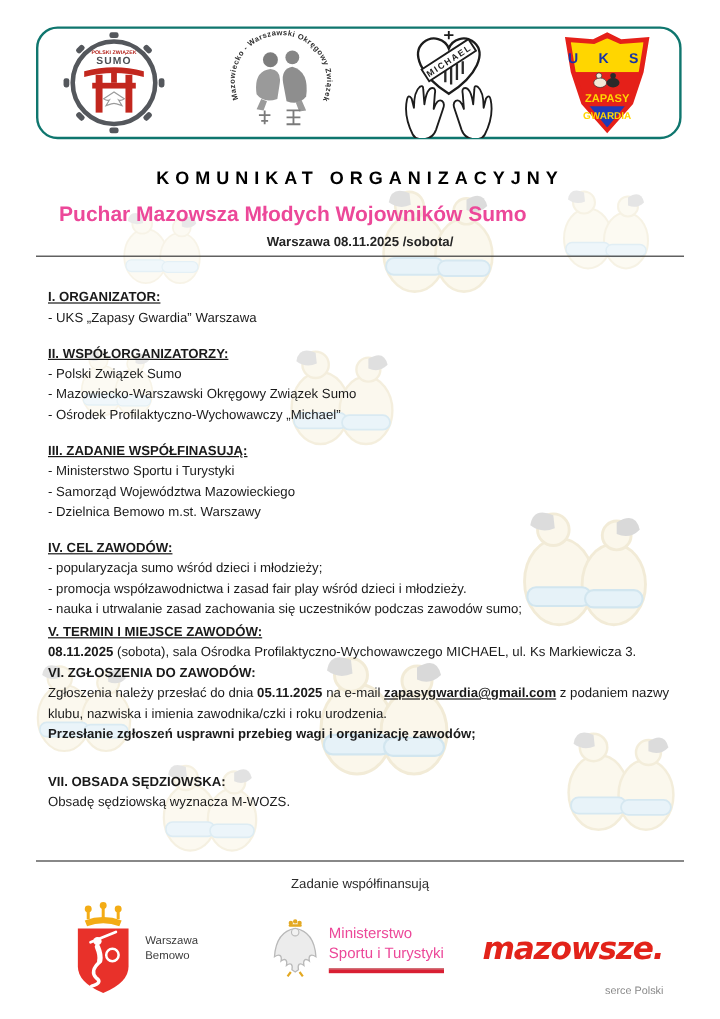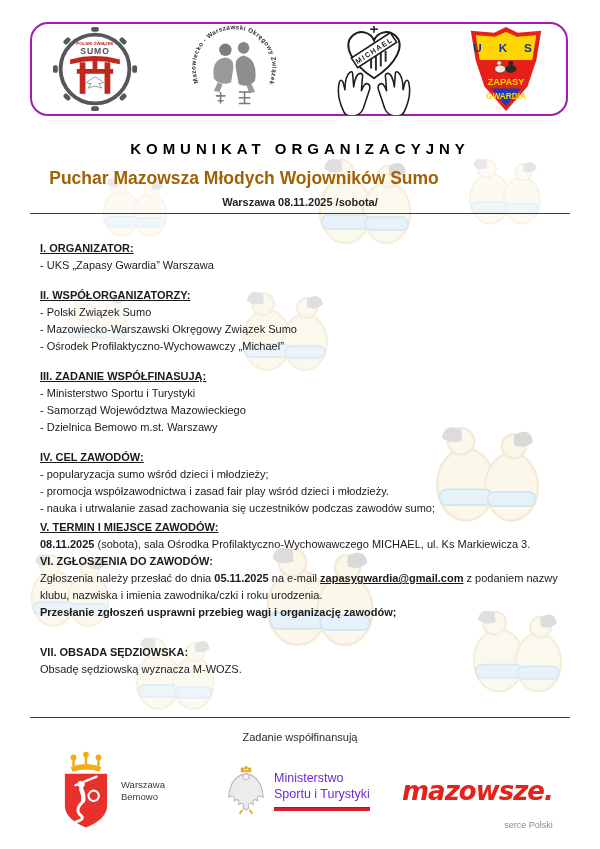--- a/index.html
+++ b/index.html
@@ -2,27 +2,27 @@
 <html><head>
 <meta charset="utf-8">
 <style>
   *{margin:0;padding:0;box-sizing:border-box}
   html,body{width:600px;background:#fff}
   body{font-family:"Liberation Sans",sans-serif;color:#1a1a1a}
   .page{position:relative;width:600px;height:849px;background:#fff;overflow:hidden}
   .wm{position:absolute;inset:0;pointer-events:none}
   
   .header-box{position:absolute;left:30px;top:22px;width:538px;height:94px;
-    border:2px solid #a21caf;border-radius:18px;background:#fff;
+    border:2px solid #0f766e;border-radius:18px;background:#fff;
     display:flex;align-items:center;justify-content:space-between;padding:0 20px}
   
   .doc-title{position:absolute;top:140px;left:0;width:600px;text-align:center;
     font-size:15px;font-weight:700;letter-spacing:5px;color:#000000}
   .doc-subtitle{position:absolute;top:168px;left:0;width:488px;text-align:center;
-    font-size:17.5px;font-weight:700;color:#a16207}
+    font-size:17.5px;font-weight:700;color:#ec4899}
   .doc-date{position:absolute;top:196px;left:0;width:600px;text-align:center;
     font-size:11px;font-weight:600;color:#242424}
   .rule{position:absolute;left:30px;width:540px;height:1px;background:#3a3a3a}
   .rule-top{top:213px}
   .rule-bottom{top:717px}
   
   .sections{position:absolute;left:40px;top:240px;width:528px;font-size:11px;line-height:17px}
   .section{margin-top:13px}
   .section:first-child{margin-top:0}
   .sections .section:nth-child(5){margin-top:2px}
@@ -32,21 +32,21 @@
   .sec-heading.ul{text-decoration:underline}
   .seg-b{font-weight:700}
   .seg-u{text-decoration:underline}
   
   .footer-caption{position:absolute;top:731px;left:0;width:600px;text-align:center;
     font-size:11px;color:#2b2b2b}
   .f-logo{position:absolute;display:flex;align-items:center}
   .f-bemowo{left:62px;top:750px;gap:11px}
   .bemowo-text{font-size:9.5px;line-height:12px;color:#3a3a3a}
   .f-ministry{left:226px;top:764px;gap:8px;align-items:center}
-  .ministry-text{font-size:12.5px;line-height:16px;color:#6d28d9}
+  .ministry-text{font-size:12.5px;line-height:16px;color:#ec4899}
   .ministry-rule{margin-top:5px;height:4px;border-top:1px solid #b5121f;border-bottom:3px solid #d91f33}
   .f-mazowsze{left:402px;top:778px;display:block}
   .mazowsze-word{font-family:"DejaVu Sans",sans-serif;font-style:italic;font-weight:700;
     font-size:26px;letter-spacing:-1px;color:#e2231a;line-height:26px}
   .mazowsze-tag{font-size:9px;color:#8a8a8a;text-align:right;margin-top:16px}
   svg text{font-family:"Liberation Sans",sans-serif}
 </style>
 </head>
 <body>
 

